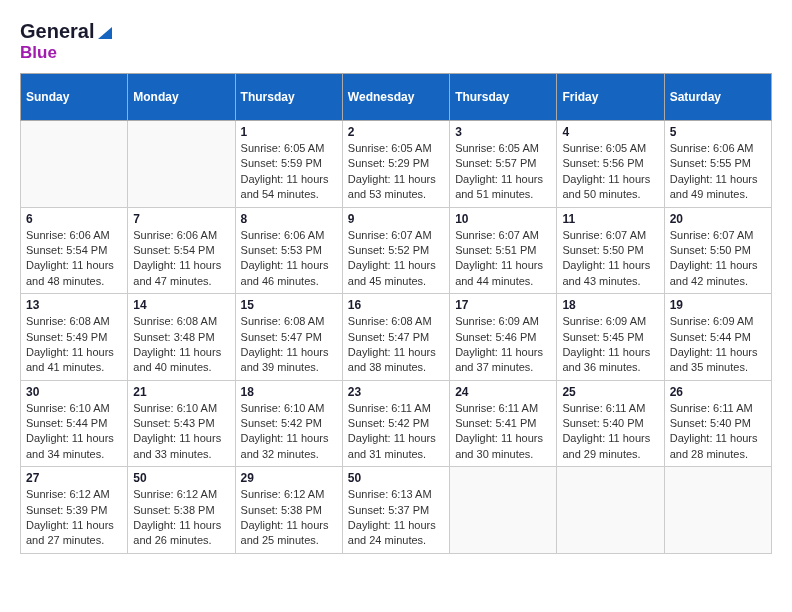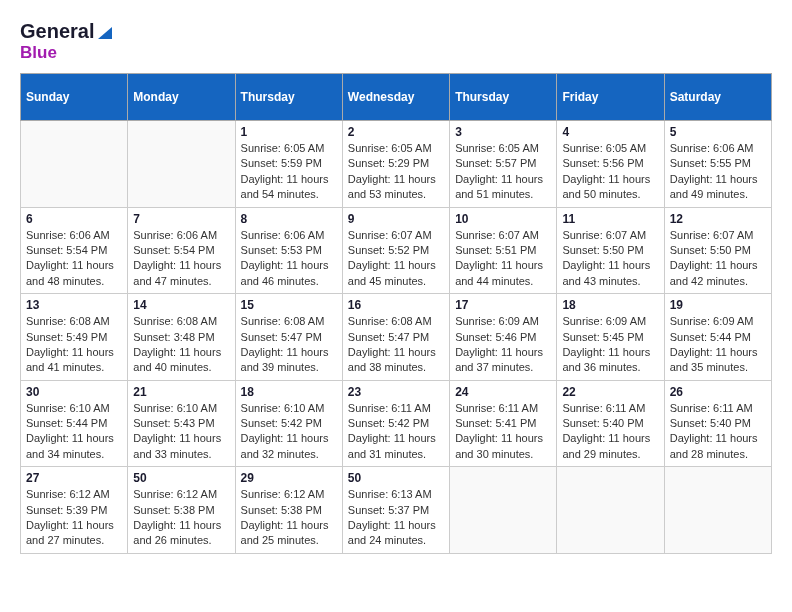--- a/index.html
+++ b/index.html
@@ -172,21 +172,21 @@
 Sunset: 5:51 PM
 Daylight: 11 hours and 44 minutes.</div>
         </td>
         <td>
           <div class="day-number">11</div>
           <div class="day-detail">Sunrise: 6:07 AM
 Sunset: 5:50 PM
 Daylight: 11 hours and 43 minutes.</div>
         </td>
         <td>
-          <div class="day-number">12</div>
+          <div class="day-number">20</div>
           <div class="day-detail">Sunrise: 6:07 AM
 Sunset: 5:50 PM
 Daylight: 11 hours and 42 minutes.</div>
         </td>
       </tr>
       <tr>
         <td>
           <div class="day-number">13</div>
           <div class="day-detail">Sunrise: 6:08 AM
 Sunset: 5:49 PM
@@ -254,21 +254,21 @@
 Sunset: 5:42 PM
 Daylight: 11 hours and 31 minutes.</div>
         </td>
         <td>
           <div class="day-number">24</div>
           <div class="day-detail">Sunrise: 6:11 AM
 Sunset: 5:41 PM
 Daylight: 11 hours and 30 minutes.</div>
         </td>
         <td>
-          <div class="day-number">22</div>
+          <div class="day-number">25</div>
           <div class="day-detail">Sunrise: 6:11 AM
 Sunset: 5:40 PM
 Daylight: 11 hours and 29 minutes.</div>
         </td>
         <td>
           <div class="day-number">26</div>
           <div class="day-detail">Sunrise: 6:11 AM
 Sunset: 5:40 PM
 Daylight: 11 hours and 28 minutes.</div>
         </td>

